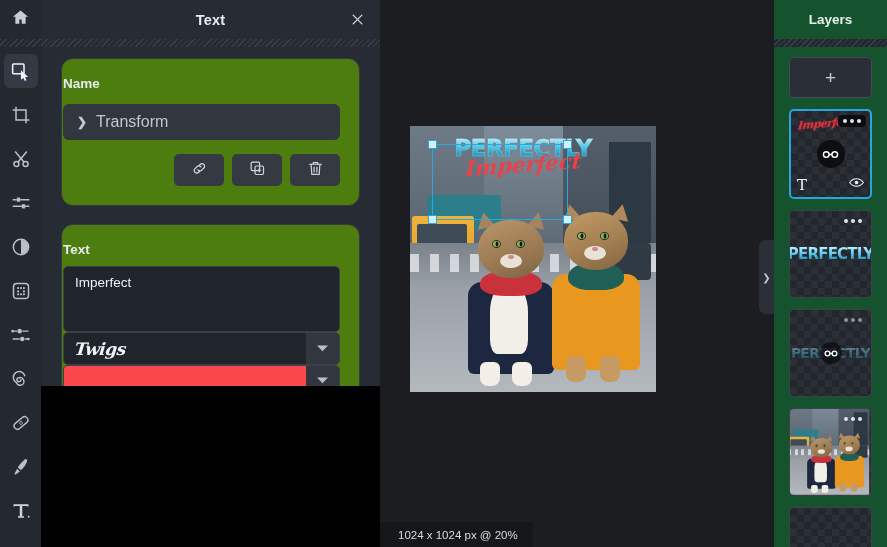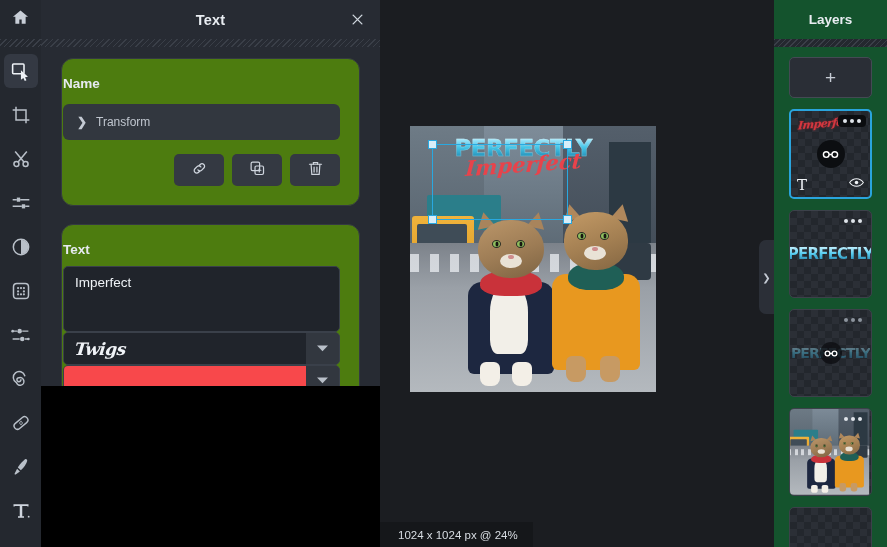--- a/index.html
+++ b/index.html
@@ -107,21 +107,21 @@
   .collapse-row {
     margin-top: 13px;
     height: 36px;
     background: #32373f;
     border-radius: 6px;
     display: flex; align-items: center;
     padding: 0 14px;
     gap: 9px;
   }
   .collapse-chevron { color: #c4cad3; font-size: 12px; font-weight: bold; line-height: 1; }
-  .collapse-label { font-size: 12px; color: #c0c6cf; }
+  .collapse-label { font-size: 16px; color: #c0c6cf; }
 
   .btn-row {
     margin-top: 14px;
     display: flex; justify-content: flex-end; gap: 8px;
   }
   .icon-btn {
     width: 50px; height: 32px;
     background: #343942;
     border-radius: 5px;
     display: flex; align-items: center; justify-content: center;
@@ -715,21 +715,21 @@
         <div class="handle h-br"></div>
       </div>
     </div>
 
     <div class="collapse-tab">
       <span>❯</span>
     </div>
 
     <div class="status-strip"></div>
     <div class="status-bar">
-      <span>1024 x 1024 px @ 24%</span>
+      <span>1024 x 1024 px @ 20%</span>
     </div>
   </div>
 
   <div class="layers">
     <div class="layers-header">
       <span class="layers-title">Layers</span>
     </div>
     <div class="layers-hatch"></div>
 
     <div class="layers-body">

